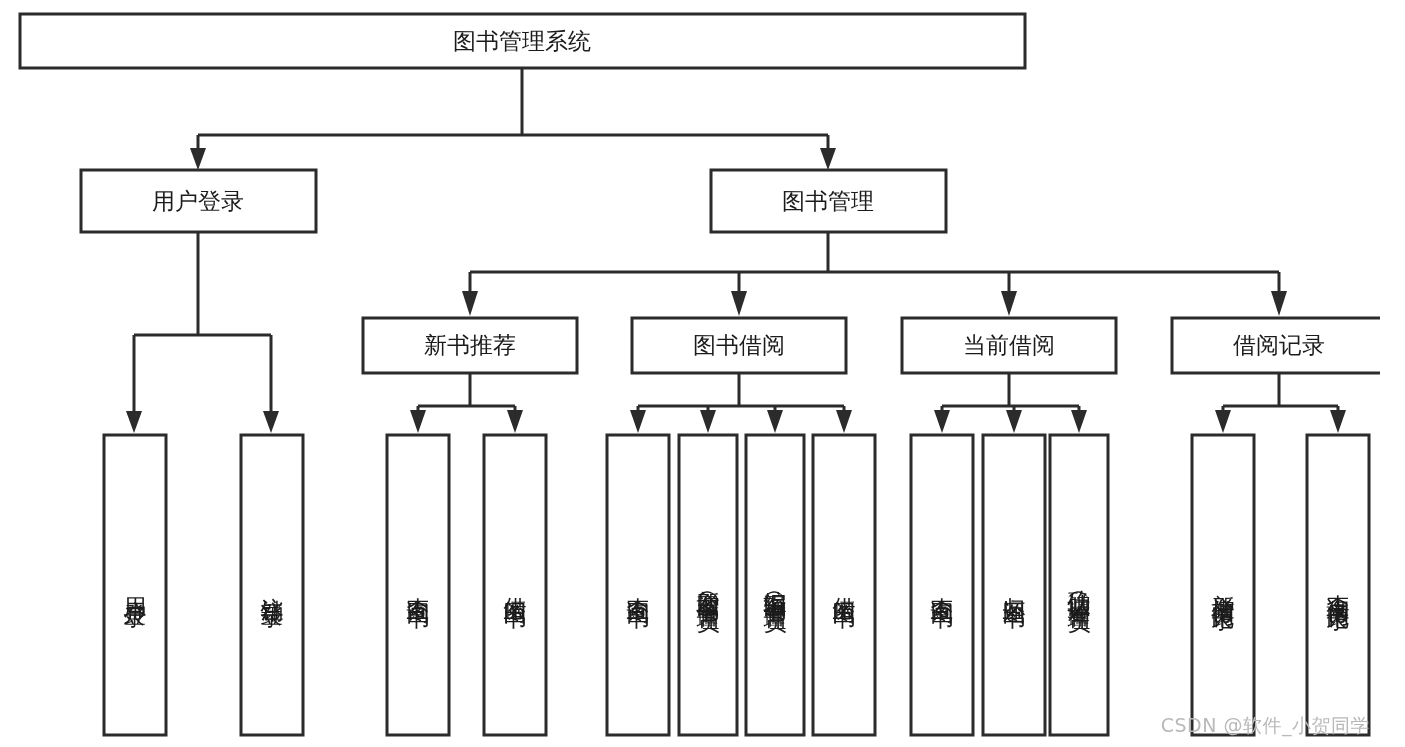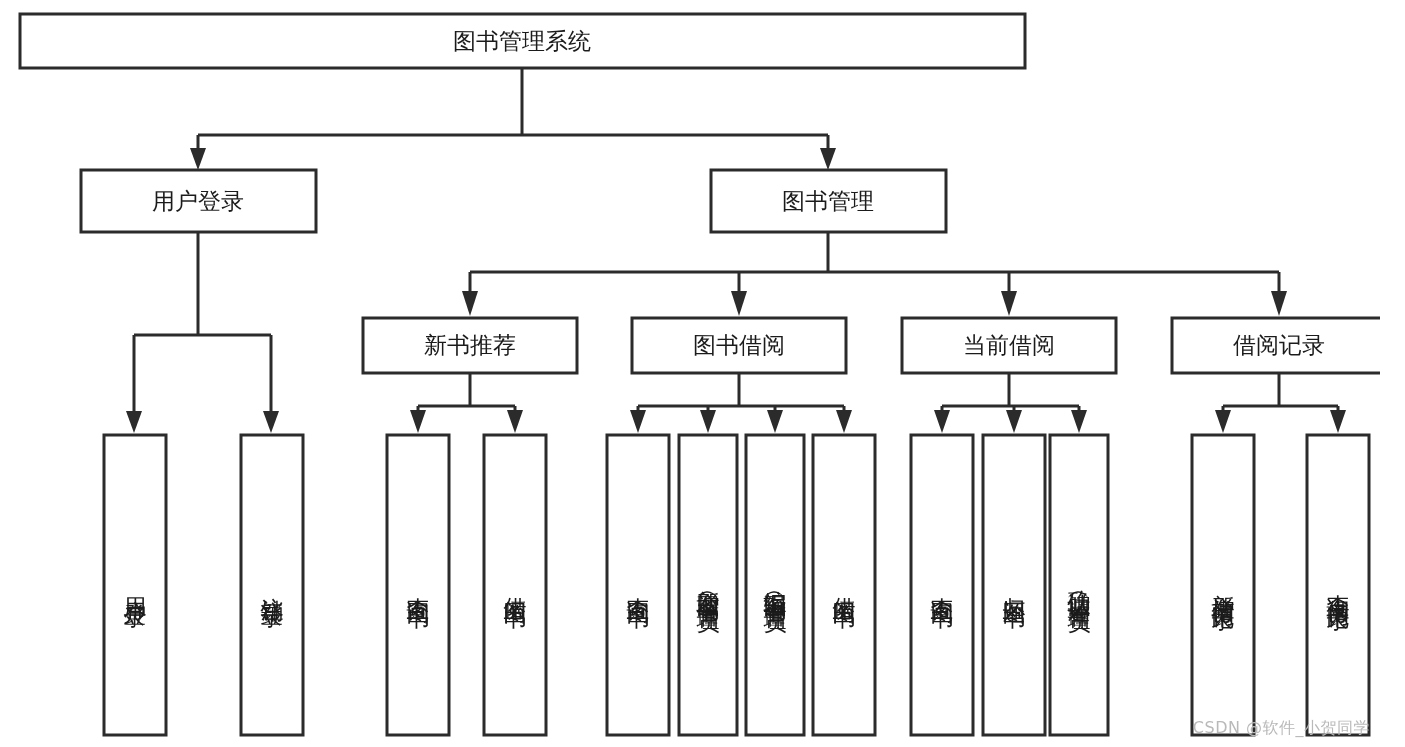--- a/index.html
+++ b/index.html
@@ -60,21 +60,21 @@
     display: flex;
     align-items: center;
     justify-content: center;
     pointer-events: none;
   }
   .watermark {
     position: absolute;
     right: 10px;
     bottom: 8px;
     font-family: "DejaVu Sans", "Liberation Sans", sans-serif;
-    font-size: 16px;
+    font-size: 19px;
     color: #b9b9b9;
     white-space: nowrap;
     letter-spacing: 0.5px;
   }
 </style>
 </head>
 <body>
 
 <div id="canvas">
 

